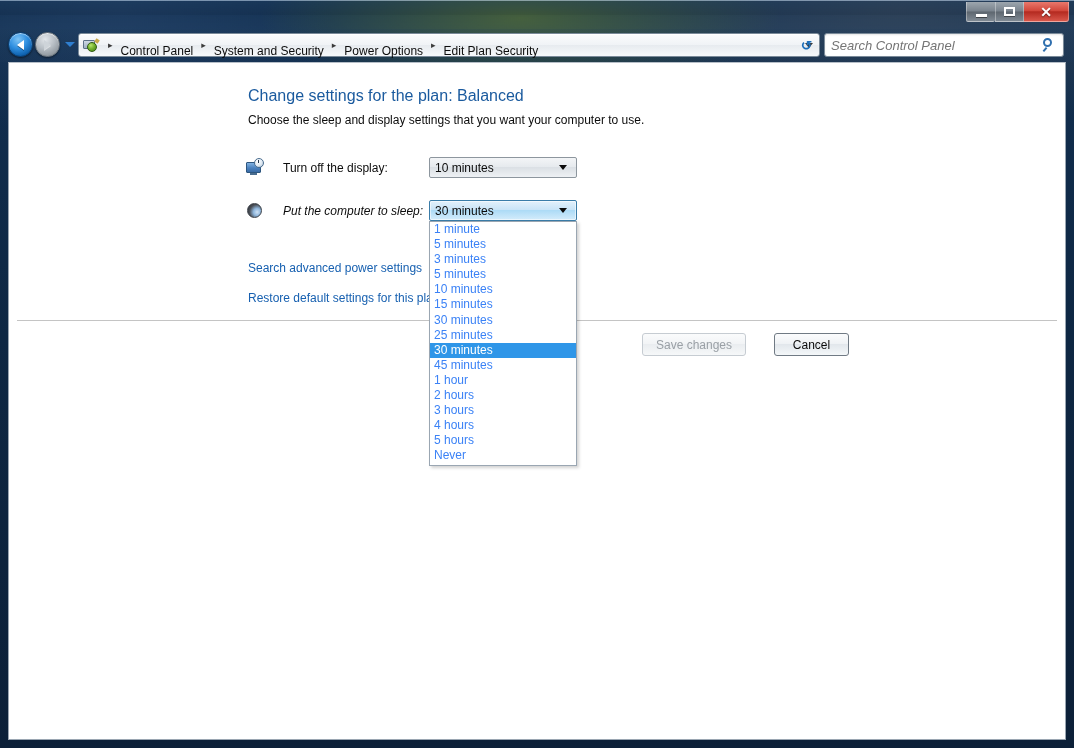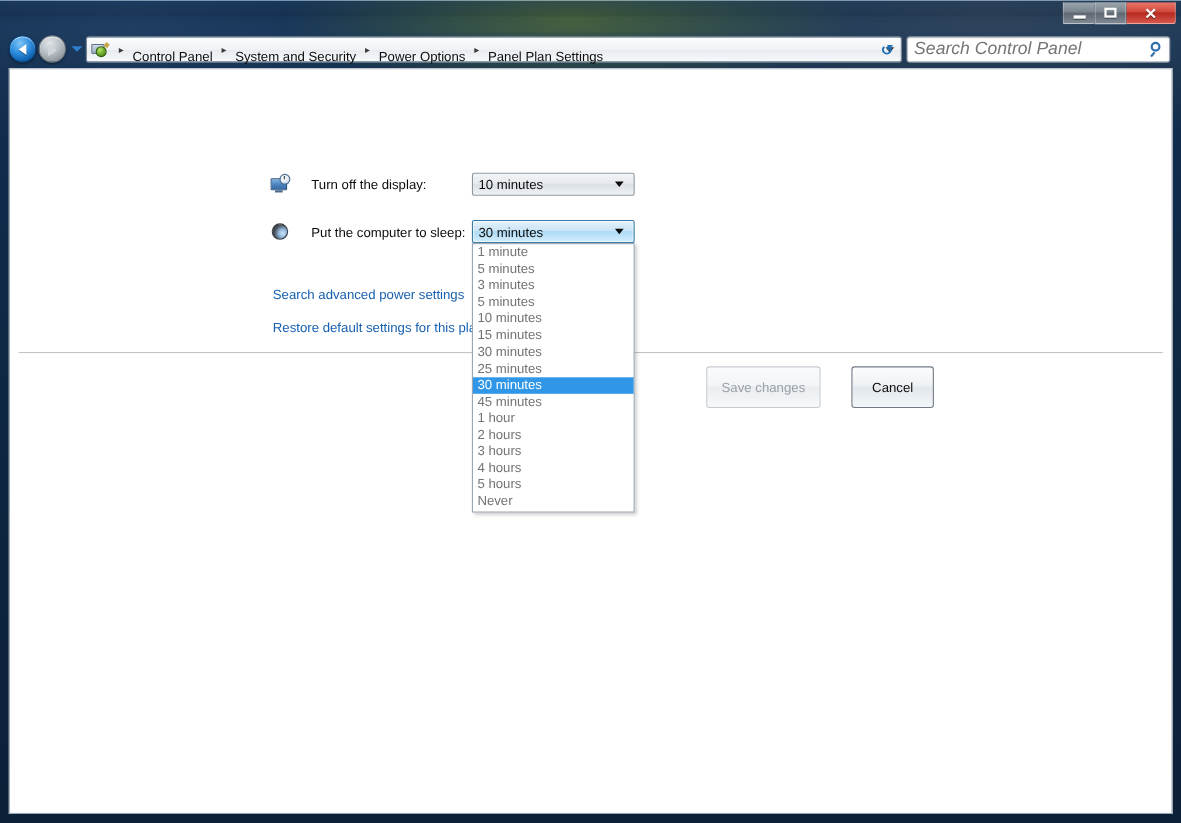--- a/index.html
+++ b/index.html
@@ -258,21 +258,21 @@
     display: flex;
     align-items: center;
     box-shadow: inset 0 1px 2px rgba(0,0,0,0.10);
   }
   .search-input {
     flex: 1;
     border: none;
     outline: none;
     background: transparent;
     font-family: "Liberation Sans", sans-serif;
-    font-size: 16px;
+    font-size: 13px;
     font-style: italic;
     color: #7c7c7c;
     padding: 0 6px;
   }
   .search-icon {
     margin-right: 7px;
     width: 14px; height: 14px;
     position: relative;
     flex: 0 0 auto;
   }
@@ -320,21 +320,21 @@
   }
 
   .setting-row {
     position: absolute;
     left: 236px;
     display: flex;
     align-items: center;
     height: 22px;
   }
   .row-display { top: 94px; }
-  .row-sleep { top: 137px; }
+  .row-sleep { top: 137px; font-style: italic; }
 
   .setting-icon {
     width: 20px; height: 20px;
     position: relative;
     flex: 0 0 auto;
   }
   
   .icon-display .mon {
     position: absolute;
     left: 1px; top: 4px;
@@ -430,21 +430,21 @@
     border: 1px solid #9aa6b2;
     box-sizing: border-box;
     z-index: 40;
     box-shadow: 2px 2px 3px rgba(0,0,0,0.18);
     padding-bottom: 1px;
   }
   .dd-item {
     height: 15.1px;
     line-height: 15.1px;
     font-size: 12px;
-    color: #737373;
+    color: #3b82f6;
     padding-left: 4px;
     white-space: nowrap;
     cursor: pointer;
   }
   .dd-item.selected {
     background: #2f96e8;
     color: #ffffff;
   }
 
   
@@ -464,21 +464,21 @@
     position: absolute;
     left: 8px; top: 257px;
     width: 1040px; height: 1px;
     background: #c4c4c4;
   }
 
   
   .btn {
     position: absolute;
     top: 270px;
-    height: 38px;
+    height: 23px;
     font-size: 12px;
     font-family: "Liberation Sans", sans-serif;
     border-radius: 3px;
     box-sizing: border-box;
     display: flex;
     align-items: center;
     justify-content: center;
     cursor: pointer;
     text-align: center;
   }
@@ -539,40 +539,42 @@
         <div class="cp-ball"></div>
       </div>
       <div class="crumbs">
         <span class="crumb-sep">▸</span>
         <span class="crumb-item">Control Panel</span>
         <span class="crumb-sep">▸</span>
         <span class="crumb-item">System and Security</span>
         <span class="crumb-sep">▸</span>
         <span class="crumb-item">Power Options</span>
         <span class="crumb-sep">▸</span>
-        <span class="crumb-item">Panel Plan Settings</span>
+        <span class="crumb-item">Edit Plan Security</span>
       </div>
       <div class="addr-drop"></div>
     </div>
 
     <div class="refresh-btn">
       <span class="refresh-glyph">↺</span>
     </div>
 
     <div class="searchbox">
       <input class="search-input" type="text" placeholder="Search Control Panel" style="">
       <div class="search-icon">
         <div class="mag"></div>
         <div class="handle"></div>
       </div>
     </div>
   </div>
 
   <div class="client">
 
+    <div class="page-title">Change settings for the plan: Balanced</div>
+    <div class="page-subtitle">Choose the sleep and display settings that you want your computer to use.</div>
 
     <div class="setting-row row-display">
       <div class="setting-icon icon-display">
         <div class="mon"></div>
         <div class="monbase"></div>
         <div class="clk"></div>
         <div class="clkhand"></div>
       </div>
       <div class="setting-label">Turn off the display:</div>
     </div>

